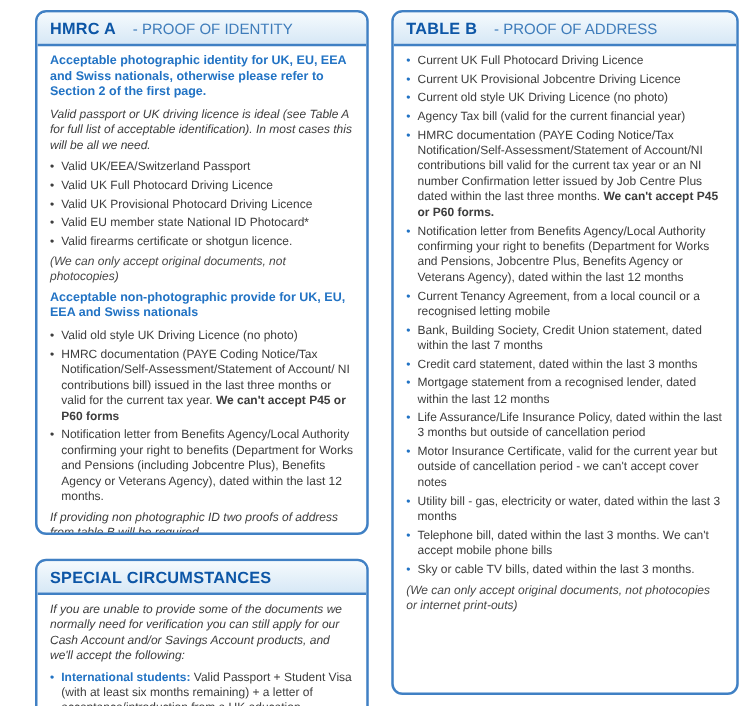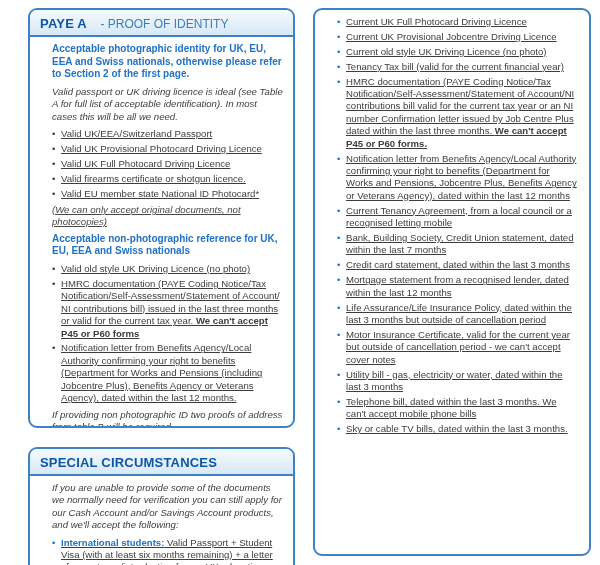--- a/index.html
+++ b/index.html
@@ -22,52 +22,52 @@
   #special { left:28px;  top:447px; width:267px; height:150px; }
   #tableB  { left:313px; top:8px;   width:278px; height:548px; }
   .box-header {
     background:linear-gradient(#f5fafd,#d7e8f6);
     border-bottom:2px solid #4080c4;
     padding:4px 10px 3px 10px;
     white-space:nowrap;
   }
   .hdr-title  { font-weight:bold; color:#0d56a6; font-size:13px; letter-spacing:0.2px; }
   .hdr-suffix { color:#3e7cba; font-size:12px; margin-left:9px; }
-  .content { padding:6px 10px 8px 22px; font-size:9.6px; line-height:12.4px; }
+  .content { padding:6px 10px 8px 10px; font-size:9.6px; line-height:12.4px; }
   .subhead { font-weight:bold; color:#2273c4; font-size:10px; line-height:12.6px; margin-bottom:5px; }
   .para    { margin-bottom:5px;font-style:italic; }
-  ul.blist { list-style:none; margin:0 0 4px 0; padding:0;text-decoration:underline; }
+  ul.blist { list-style:none; margin:0 0 4px 0; padding:0; }
   ul.blist li { position:relative; padding-left:9px; margin-bottom:2.5px; }
   ul.blist li::before { content:"\2022"; position:absolute; left:0; top:0; }
   ul.dark li::before { color:#3d3d3d; }
   ul.blue li::before { color:#2273c4; }
-  .note { font-style:italic; color:#474747; margin-bottom:4px;text-decoration:underline; }
+  .note { font-style:italic; color:#474747; margin-bottom:4px; }
   .seg-bold { font-weight:bold; }
   .seg-blue { color:#2273c4; }
 </style>
 </head>
 <body>
 
 <div class="box" id="tableA">
   <div class="box-header">
-    <span class="hdr-title">PAYE A</span>
+    <span class="hdr-title">HMRC A</span>
     <span class="hdr-suffix">- PROOF OF IDENTITY</span>
   </div>
   <div class="content">
     <div class="subhead">Acceptable photographic identity for UK, EU, EEA and Swiss nationals, otherwise please refer to Section 2 of the first page.</div>
     <div class="para">Valid passport or UK driving licence is ideal (see Table A for full list of acceptable identification). In most cases this will be all we need.</div>
     <ul class="blist dark">
         <li><span>Valid UK/EEA/Switzerland Passport</span></li>
+        <li><span>Valid UK Full Photocard Driving Licence</span></li>
         <li><span>Valid UK Provisional Photocard Driving Licence</span></li>
-        <li><span>Valid UK Full Photocard Driving Licence</span></li>
+        <li><span>Valid EU member state National ID Photocard*</span></li>
         <li><span>Valid firearms certificate or shotgun licence.</span></li>
-        <li><span>Valid EU member state National ID Photocard*</span></li>
       </ul>
     <div class="note">(We can only accept original documents, not photocopies)</div>
-    <div class="subhead">Acceptable non-photographic reference for UK, EU, EEA and Swiss nationals</div>
+    <div class="subhead">Acceptable non-photographic provide for UK, EU, EEA and Swiss nationals</div>
     <ul class="blist dark">
         <li><span>Valid old style UK Driving Licence (no photo)</span></li>
         <li><span>HMRC documentation (PAYE Coding Notice/Tax Notification/Self-Assessment/Statement of Account/ NI contributions bill) issued in the last three months or valid for the current tax year. </span><span class="seg-bold">We can't accept P45 or P60 forms</span></li>
         <li><span>Notification letter from Benefits Agency/Local Authority confirming your right to benefits (Department for Works and Pensions (including Jobcentre Plus), Benefits Agency or Veterans Agency), dated within the last 12 months.</span></li>
       </ul>
     <div class="para">If providing non photographic ID two proofs of address from table B will be required</div>
 
   </div>
 </div>
 
@@ -77,32 +77,37 @@
   </div>
   <div class="content">
     <div class="para">If you are unable to provide some of the documents we normally need for verification you can still apply for our Cash Account and/or Savings Account products, and we'll accept the following:</div>
     <ul class="blist blue">
         <li><span class="seg-bold seg-blue">International students:</span><span> Valid Passport + Student Visa (with at least six months remaining) + a letter of acceptance/introduction from a UK education</span></li>
       </ul>
   </div>
 </div>
 
 <div class="box" id="tableB">
+  <div class="box-header">
+    <span class="hdr-title">TABLE B</span>
+    <span class="hdr-suffix">- PROOF OF ADDRESS</span>
+  </div>
   <div class="content">
     <ul class="blist blue">
         <li><span>Current UK Full Photocard Driving Licence</span></li>
         <li><span>Current UK Provisional Jobcentre Driving Licence</span></li>
         <li><span>Current old style UK Driving Licence (no photo)</span></li>
-        <li><span>Tenancy Tax bill (valid for the current financial year)</span></li>
+        <li><span>Agency Tax bill (valid for the current financial year)</span></li>
         <li><span>HMRC documentation (PAYE Coding Notice/Tax Notification/Self-Assessment/Statement of Account/NI contributions bill valid for the current tax year or an NI number Confirmation letter issued by Job Centre Plus dated within the last three months. </span><span class="seg-bold">We can't accept P45 or P60 forms.</span></li>
         <li><span>Notification letter from Benefits Agency/Local Authority confirming your right to benefits (Department for Works and Pensions, Jobcentre Plus, Benefits Agency or Veterans Agency), dated within the last 12 months</span></li>
         <li><span>Current Tenancy Agreement, from a local council or a recognised letting mobile</span></li>
         <li><span>Bank, Building Society, Credit Union statement, dated within the last 7 months</span></li>
         <li><span>Credit card statement, dated within the last 3 months</span></li>
         <li><span>Mortgage statement from a recognised lender, dated within the last 12 months</span></li>
         <li><span>Life Assurance/Life Insurance Policy, dated within the last 3 months but outside of cancellation period</span></li>
         <li><span>Motor Insurance Certificate, valid for the current year but outside of cancellation period - we can't accept cover notes</span></li>
         <li><span>Utility bill - gas, electricity or water, dated within the last 3 months</span></li>
         <li><span>Telephone bill, dated within the last 3 months. We can't accept mobile phone bills</span></li>
         <li><span>Sky or cable TV bills, dated within the last 3 months.</span></li>
       </ul>
+    <div class="note">(We can only accept original documents, not photocopies or internet print-outs)</div>
   </div>
 </div>
 
 </body></html>

